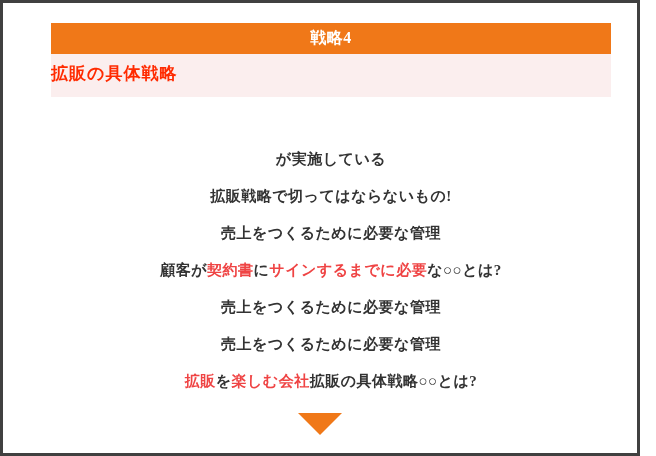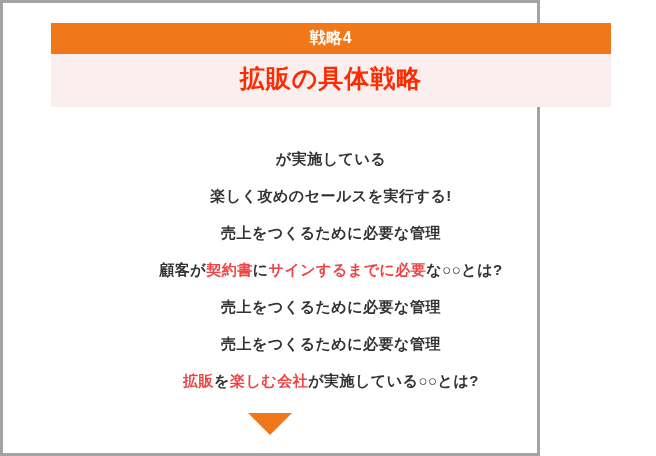--- a/index.html
+++ b/index.html
@@ -8,25 +8,26 @@
   }
   body {
     width: 656px;
     height: 456px;
     background: #ffffff;
     font-family: "Liberation Sans", sans-serif;
     overflow: hidden;
   }
   .slide {
     position: relative;
-    width: 540px;
+    width: 640px;
     height: 456px;
     box-sizing: border-box;
-    border: 3px solid #a3a3a3;
+    border: 3px solid #404040;
     background: #ffffff;
+    font-family: Liberation Serif, serif;
   }
   .header-block {
     position: absolute;
     left: 48px;
     top: 20px;
     width: 560px;
     background: #fbeeee;
     padding-bottom: 12px;
   }
   .strategy-bar {
@@ -40,22 +41,22 @@
   }
   .title-line1 {
     text-align: center;
     font-size: 25px;
     font-weight: bold;
     color: #222222;
     margin-top: 10px;
     letter-spacing: 1px;
   }
   .title-line2 {
-    text-align: center;
-    font-size: 25px;
+    text-align: left;
+    font-size: 17px;
     font-weight: bold;
     color: #ff2a00;
     margin-top: 8px;
     letter-spacing: 1px;
   }
   .bullets {
     position: absolute;
     left: 0;
     top: 138px;
     width: 656px;
@@ -89,23 +90,23 @@
 
 <div class="slide">
 
   <div class="header-block">
     <div class="strategy-bar">戦略4</div>
     <div class="title-line2">拡販の具体戦略</div>
   </div>
 
   <div class="bullets" id="bullet-list">
       <p class="bullet"><span>が実施している</span></p>
-      <p class="bullet"><span>楽しく攻めのセールスを実行する!</span></p>
+      <p class="bullet"><span>拡販戦略で切ってはならないもの!</span></p>
       <p class="bullet"><span>売上をつくるために必要な管理</span></p>
       <p class="bullet"><span>顧客が</span><span class="hl">契約書</span><span>に</span><span class="hl">サインするまでに必要</span><span>な○○とは?</span></p>
       <p class="bullet"><span>売上をつくるために必要な管理</span></p>
       <p class="bullet"><span>売上をつくるために必要な管理</span></p>
-      <p class="bullet"><span class="hl">拡販</span><span>を</span><span class="hl">楽しむ会社</span><span>が実施している○○とは?</span></p>
+      <p class="bullet"><span class="hl">拡販</span><span>を</span><span class="hl">楽しむ会社</span><span>拡販の具体戦略○○とは?</span></p>
     </div>
 
   <div class="arrow"></div>
 
 </div>
 
 </body></html>

